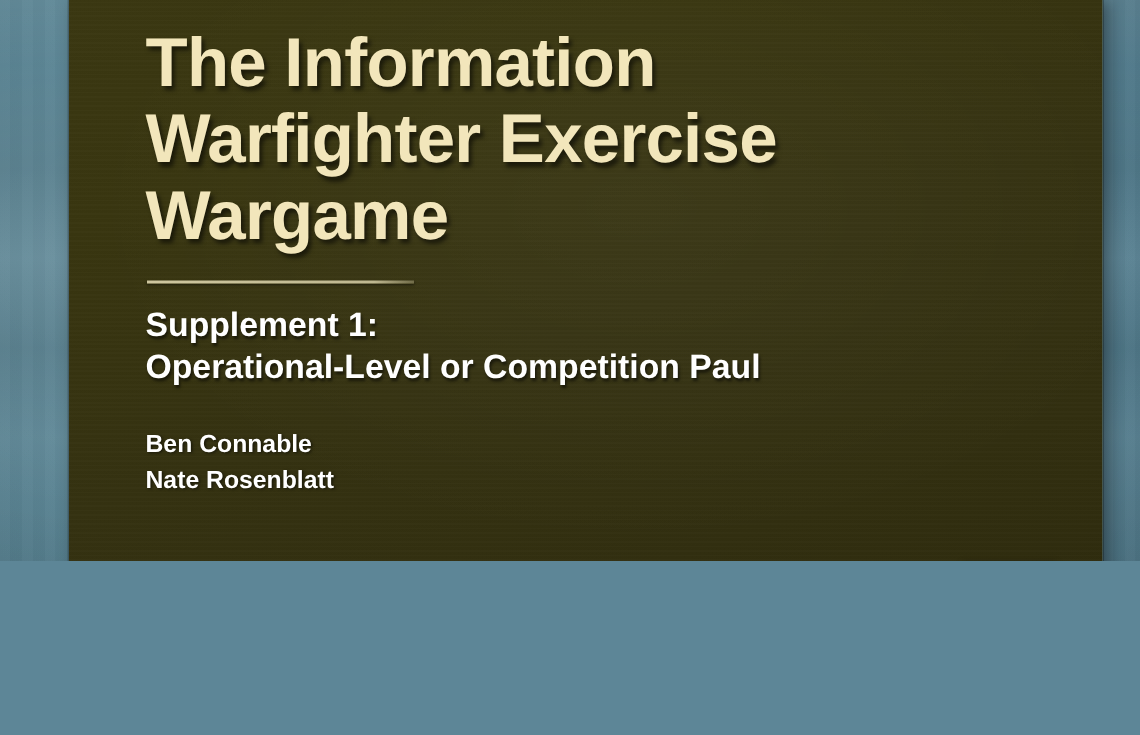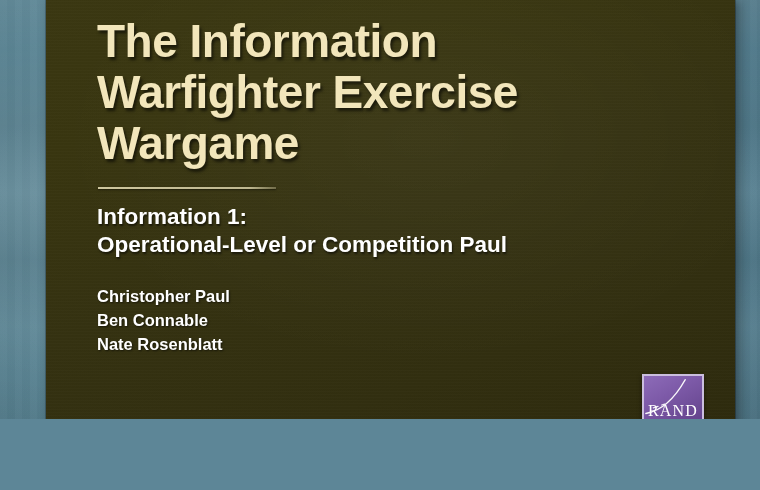--- a/index.html
+++ b/index.html
@@ -10,21 +10,21 @@
     width: 760px;
     height: 490px;
     overflow: hidden;
     font-family: "Liberation Sans", sans-serif;
     background: #5d8697;
   }
 
   #stage {
     position: relative;
     width: 760px;
-    height: 419px;
+    height: 374px;
     overflow: hidden;
   }
 
   
   .backdrop {
     position: absolute;
     inset: 0;
     background:
       linear-gradient(180deg,
         rgba(255,255,255,0.06) 0%,
@@ -213,26 +213,25 @@
   <div class="cover-panel">
     <div class="panel-grain"></div>
 
     <div class="content">
 
       <h1 class="main-title">The Information Warfighter Exercise Wargame</h1>
 
       <div class="divider"></div>
 
       <p class="subtitle">
-        <span class="subtitle-line">Information 1:</span>
+        <span class="subtitle-line">Supplement 1:</span>
         <span class="subtitle-line">Operational-Level or Competition Paul</span>
       </p>
 
       <ul class="authors">
-        <li class="author">Christopher Paul</li>
         <li class="author">Ben Connable</li>
         <li class="author">Nate Rosenblatt</li>
       </ul>
 
     </div>
 
     <div class="rand-logo">
       <svg class="rand-arc" viewBox="0 0 62 62">
         <path d="M 2 40 Q 26 36 44 4" fill="none" stroke="#ffffff" stroke-width="1.6" stroke-linecap="round" opacity="0.95"></path>
         <path d="M 10 34 L 15 32.5" fill="none" stroke="#ffffff" stroke-width="1.4" stroke-linecap="round" opacity="0.9"></path>

